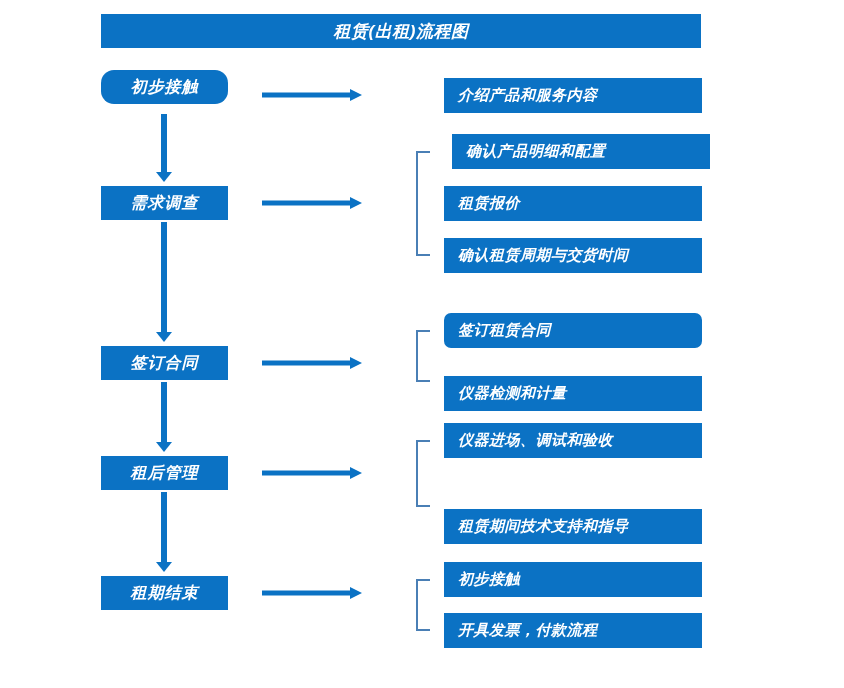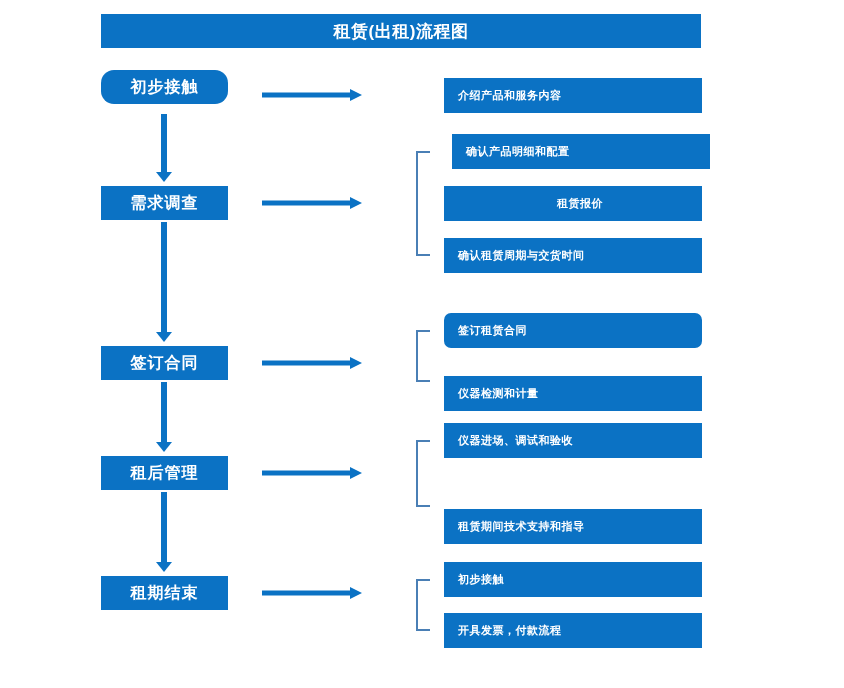--- a/index.html
+++ b/index.html
@@ -9,20 +9,21 @@
   }
   body {
     font-family: "Liberation Sans", "DejaVu Sans", sans-serif;
   }
   #canvas {
     position: relative;
     width: 804px;
     height: 688px;
     background: #ffffff;
     overflow: hidden;
+    font-style: italic;
   }
   .title-bar {
     position: absolute;
     left: 101px;
     top: 14px;
     width: 600px;
     height: 34px;
     background: #0b72c4;
     color: #ffffff;
     font-size: 17px;
@@ -46,21 +47,21 @@
     justify-content: center;
     letter-spacing: 1px;
   }
   .detail-box {
     position: absolute;
     left: 444px;
     width: 258px;
     height: 35px;
     background: #0b72c4;
     color: #ffffff;
-    font-size: 11px;
+    font-size: 15px;
     font-weight: bold;
     display: flex;
     align-items: center;
     padding-left: 14px;
     box-sizing: border-box;
     letter-spacing: 0.5px;
   }
   .h-arrow {
     position: absolute;
     height: 14px;
@@ -107,21 +108,21 @@
         <rect x="0" y="4.5" width="89" height="5" fill="#0b72c4"></rect>
         <polygon points="88,1 100,7 88,13" fill="#0b72c4"></polygon>
       </svg>
       <svg class="v-arrow" width="22" height="120" viewBox="0 0 22 120" style="left: 153px; top: 222px;">
         <rect x="8" y="0" width="6" height="111" fill="#0b72c4"></rect>
         <polygon points="3,110 19,110 11,120" fill="#0b72c4"></polygon>
       </svg>
       <div class="detail-box" style="top: 134px; margin-left: 8px;">
         <span>确认产品明细和配置</span>
       </div>
-      <div class="detail-box" style="top: 186px; justify-content: center;">
+      <div class="detail-box" style="top: 186px;">
         <span>租赁报价</span>
       </div>
       <div class="detail-box" style="top: 238px;">
         <span>确认租赁周期与交货时间</span>
       </div>
       <div class="bracket" style="left: 416px; top: 151px; height: 105px;"></div>
       <div class="stage-box" style="top: 346px;">
         <span>签订合同</span>
       </div>
       <svg class="h-arrow" width="100" height="14" viewBox="0 0 100 14" style="left: 262px; top: 356px;">

